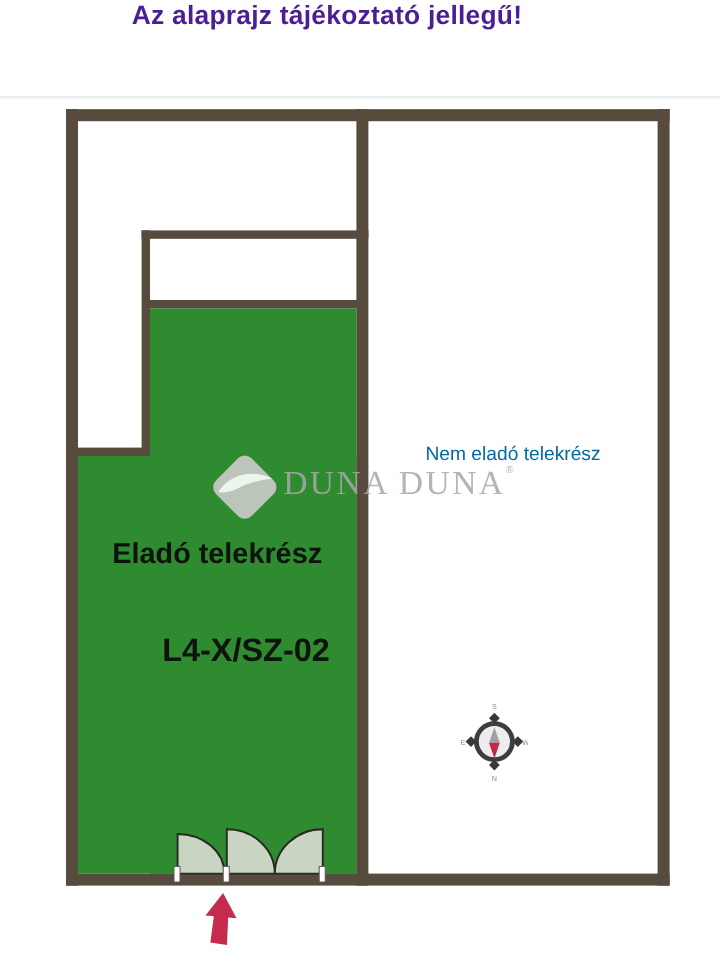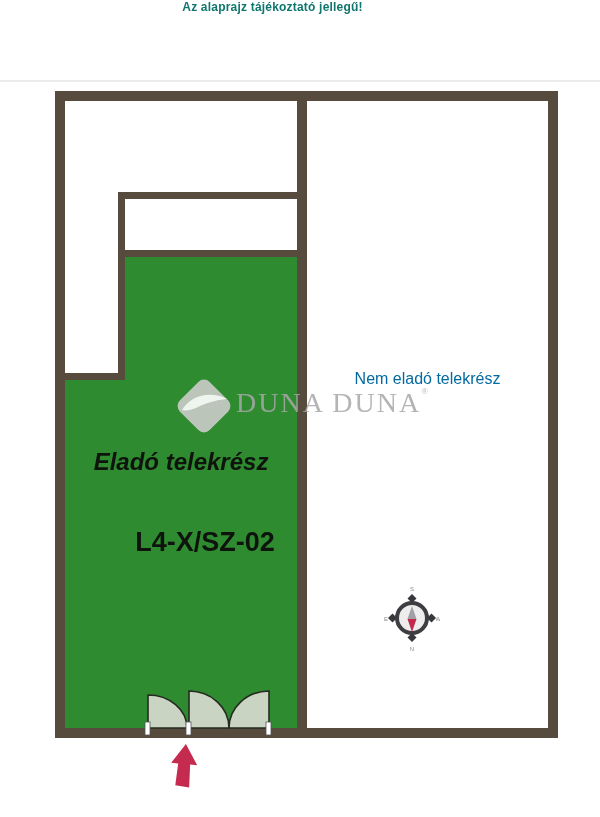--- a/index.html
+++ b/index.html
@@ -5,32 +5,32 @@
   html,body{margin:0;padding:0;background:#ffffff;}
   #canvas{
     position:relative;width:600px;height:817px;background:#ffffff;
     font-family:"Liberation Sans", sans-serif;overflow:hidden;
   }
   .abs{position:absolute;}
   .wall{position:absolute;background:var(--wall,#564b3c);}
   .green{position:absolute;background:var(--sale-fill,#2f8b30);}
   #disclaimer{
     left:0;top:46;width:545px;text-align:center;
-    font-size:12px;font-weight:bold;color:#0f766e;letter-spacing:.2px;
+    font-size:22px;font-weight:bold;color:#4c1d95;letter-spacing:.2px;
   }
   #faint-line{left:0;top:80px;width:600px;height:2px;background:#ececec;}
   #label-not-for-sale{
     left:307px;top:370px;width:241px;text-align:center;
     font-size:16px;font-weight:normal;color:#0369a1;
   }
   #sale-labels{
     left:65px;top:448px;width:232px;text-align:center;
     color:#0e130e;font-weight:bold;
   }
-  #sale-label{font-size:24px;font-style:italic;}
+  #sale-label{font-size:24px;}
   #sale-size{font-size:24px;margin-top:19px;}
   #sale-code{font-size:27px;margin-top:51px;padding-left:48px;}
   #logo{left:170px;top:378px;width:262px;height:60px;}
   #logo-text{
     position:absolute;left:66px;top:8px;white-space:nowrap;
     font-family:"Liberation Serif", serif;font-size:28px;
     color:var(--logo-gray,#a8a8a8);opacity:.85;letter-spacing:2px;
   }
   #logo-text sup{font-size:9px;vertical-align:18px;letter-spacing:0;}
   #compass{left:384px;top:582px;}

